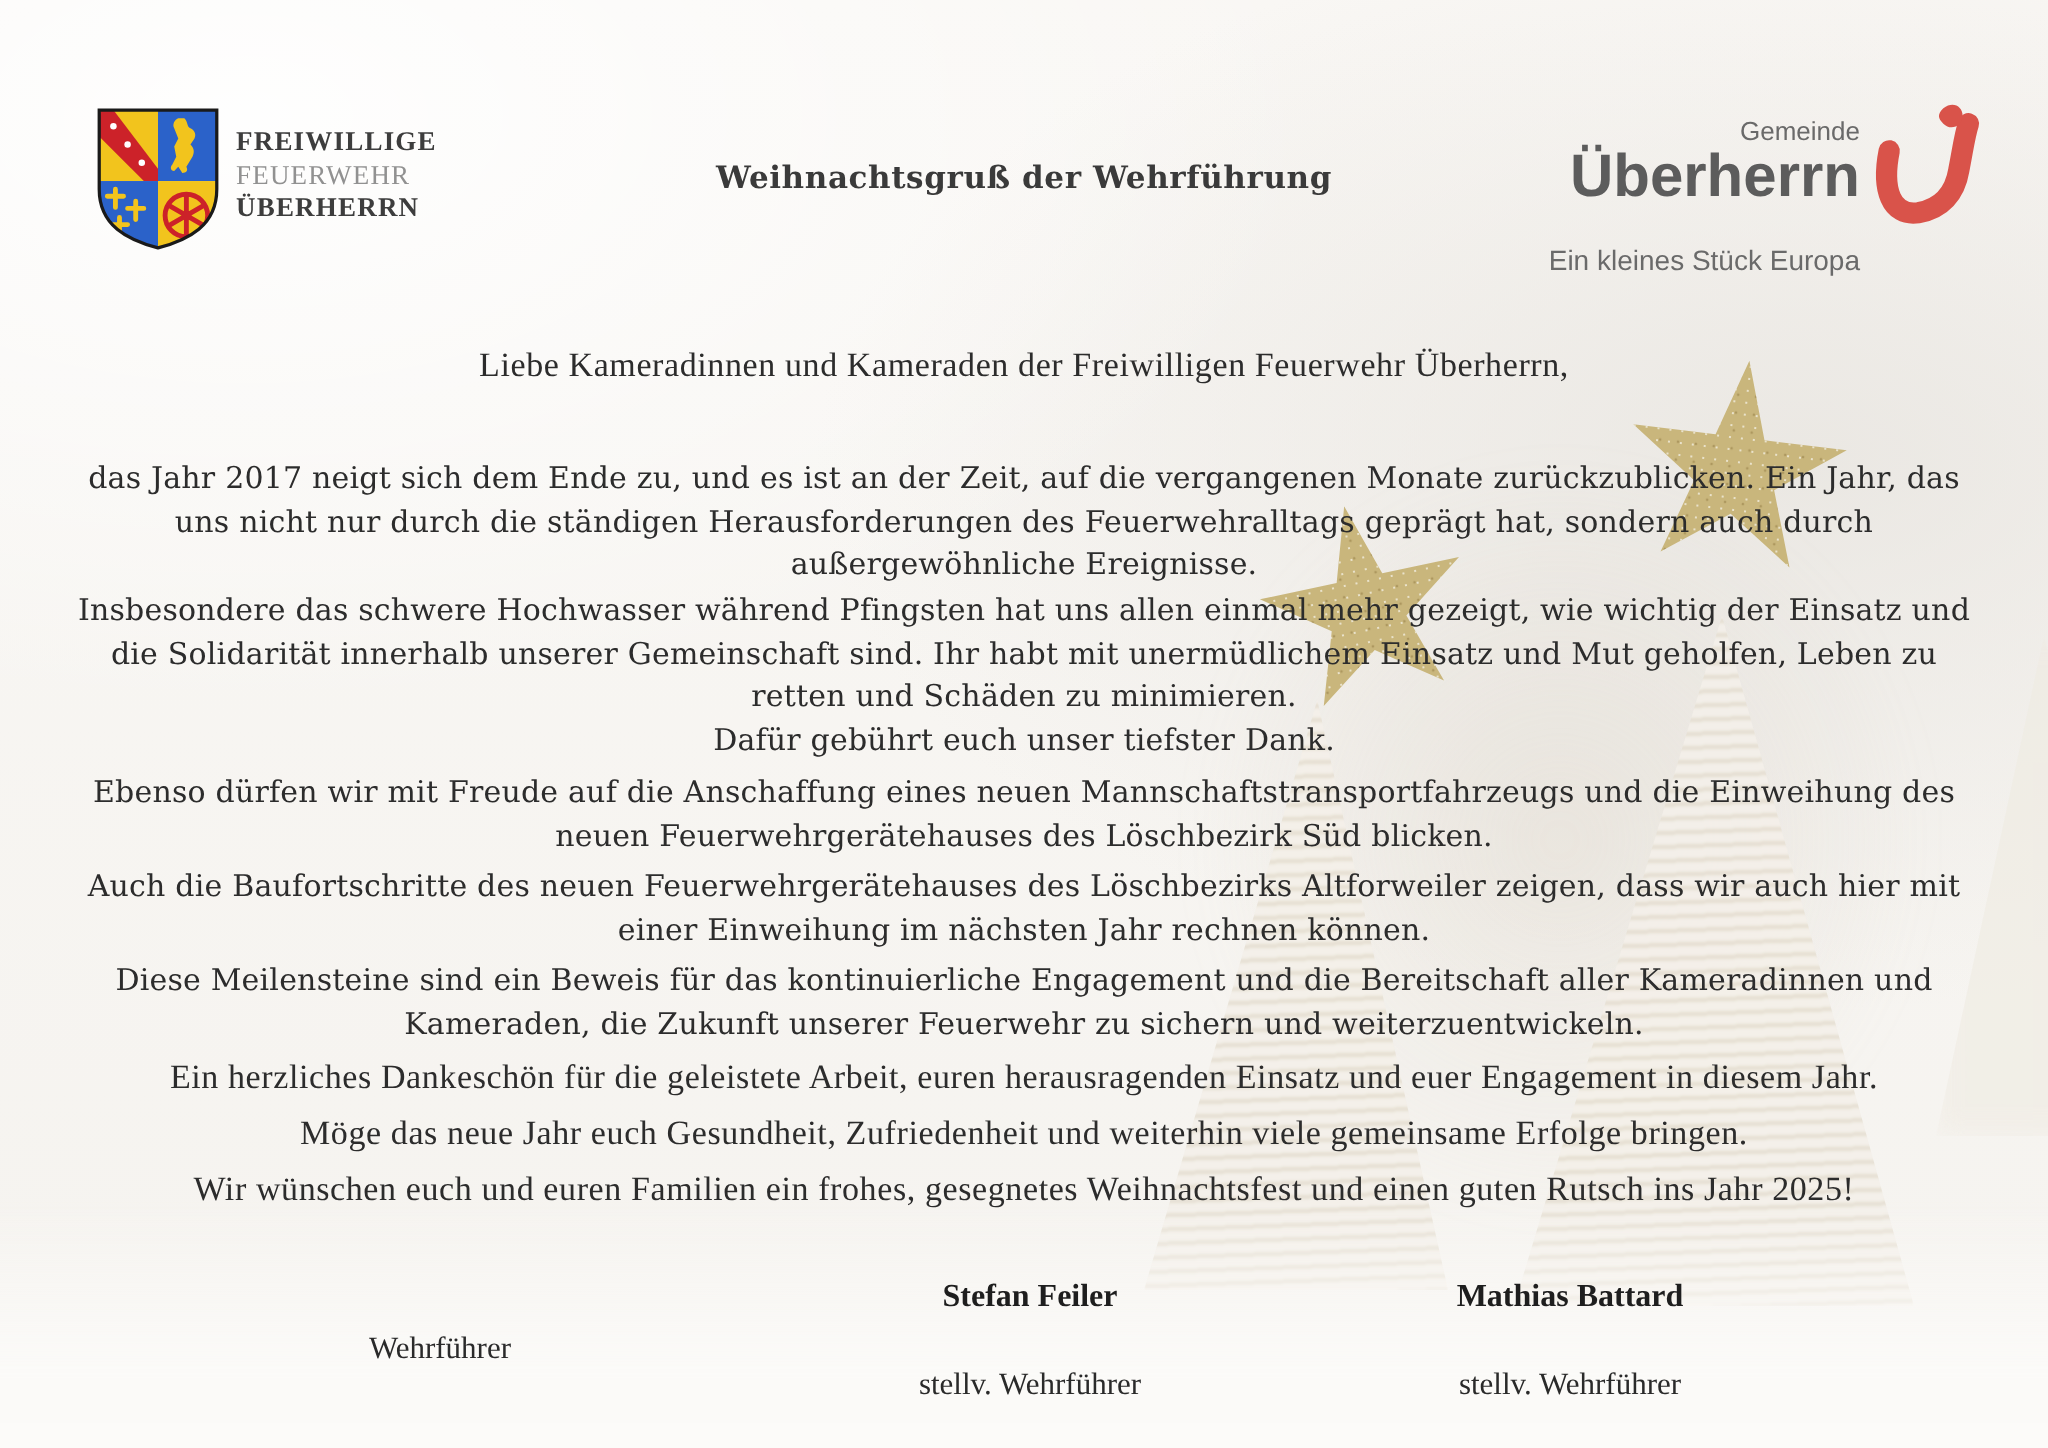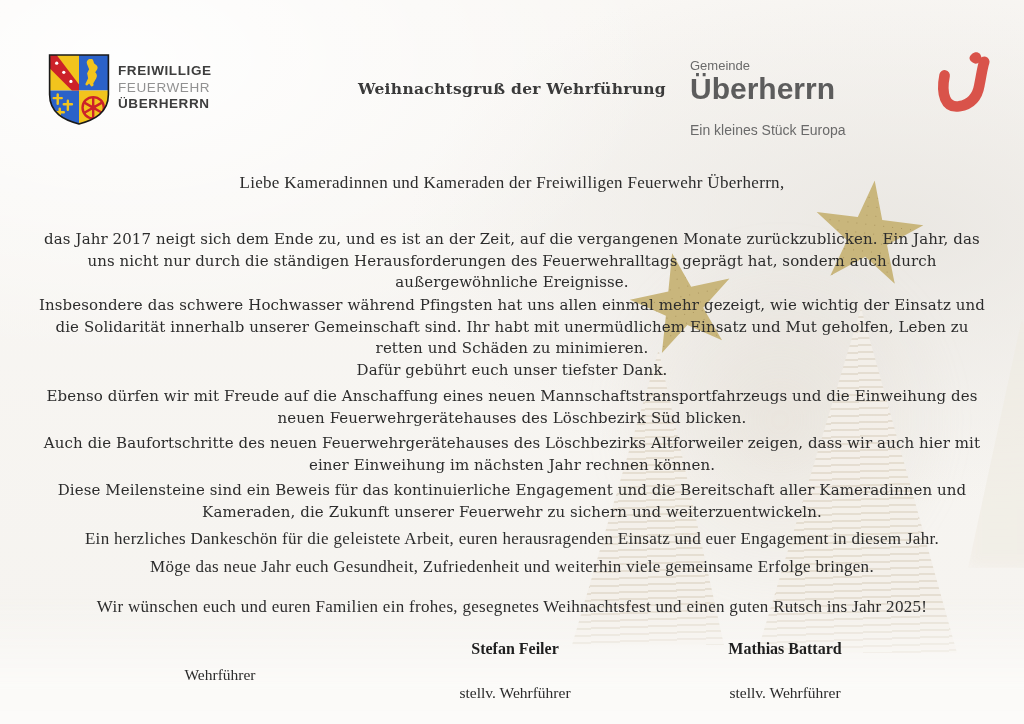--- a/index.html
+++ b/index.html
@@ -33,39 +33,39 @@
         background-size:6px 6px,9px 9px;background-position:0 0,3px 4px;}
   .star-big{left:812px;top:180px;width:112px;height:110px;transform:rotate(7deg);}
   .star-small{left:630px;top:252px;width:106px;height:105px;transform:rotate(-12deg);}
   .snow{left:-30px;right:-30px;bottom:-36px;height:160px;
         background:linear-gradient(180deg, rgba(252,251,249,0) 0%, #fbfaf8 55%, #fcfbf9 100%);
         filter:blur(5px);}
 
   
   .crest{position:absolute;left:46px;top:52px;width:66px;height:75px;z-index:2;}
   .fd-text{position:absolute;left:118px;top:63px;z-index:2;line-height:16.5px;
-           font-size:13.5px;letter-spacing:.6px;}
+           font-size:13.5px;letter-spacing:.6px;font-family:Liberation Serif, serif;}
   .fd-bold{font-weight:bold;color:#3d3d3d;}
   .fd-light{color:#919191;}
   .doc-title{position:absolute;left:0;top:79px;width:1024px;text-align:center;z-index:2;
              font-family:"DejaVu Serif",serif;font-weight:bold;font-size:15.5px;
              letter-spacing:.3px;color:#3a3a3a;}
-  .muni{position:absolute;left:690px;top:58px;width:240px;text-align:left;z-index:2;}
+  .muni{position:absolute;left:690px;top:58px;width:240px;text-align:right;z-index:2;}
   .muni-pre{font-size:13px;color:#6a6a6a;}
   .muni-name{font-size:30px;font-weight:bold;color:#5c5c5c;line-height:31px;}
   .muni-tag{font-size:14px;color:#6a6a6a;margin-top:18px;}
   .muni-mark{position:absolute;left:933px;top:50px;width:58px;height:74px;z-index:2;}
 
   
   .p{position:absolute;left:32px;width:960px;text-align:center;color:#2c2c2c;z-index:2;}
   .serifw{font-family:"DejaVu Serif",serif;font-size:15px;line-height:21.5px;letter-spacing:.1px;}
   .serift{font-family:"Liberation Serif",serif;font-size:17px;line-height:22px;letter-spacing:.3px;}
   .salutation{top:172px;}
   .p1{top:229px;} .p2{top:295px;} .p3{top:360px;} .p4{top:386px;} .p5{top:433px;}
-  .p6{top:480px;} .p7{top:528px;} .p8{top:556px;} .p9{top:596px;}
+  .p6{top:480px;} .p7{top:528px;} .p8{top:556px;} .p9{top:584px;}
 
   
   .sig{position:absolute;top:640px;width:250px;text-align:center;z-index:2;
        font-family:"Liberation Serif",serif;color:#1e1e1e;}
   .sig-1{left:95px;} .sig-2{left:390px;} .sig-3{left:660px;}
   .sig-name{font-weight:bold;font-size:16px;}
   .sig-role{font-size:15.5px;margin-top:26px;color:#2a2a2a;}
 </style>
 </head>
 <body>

